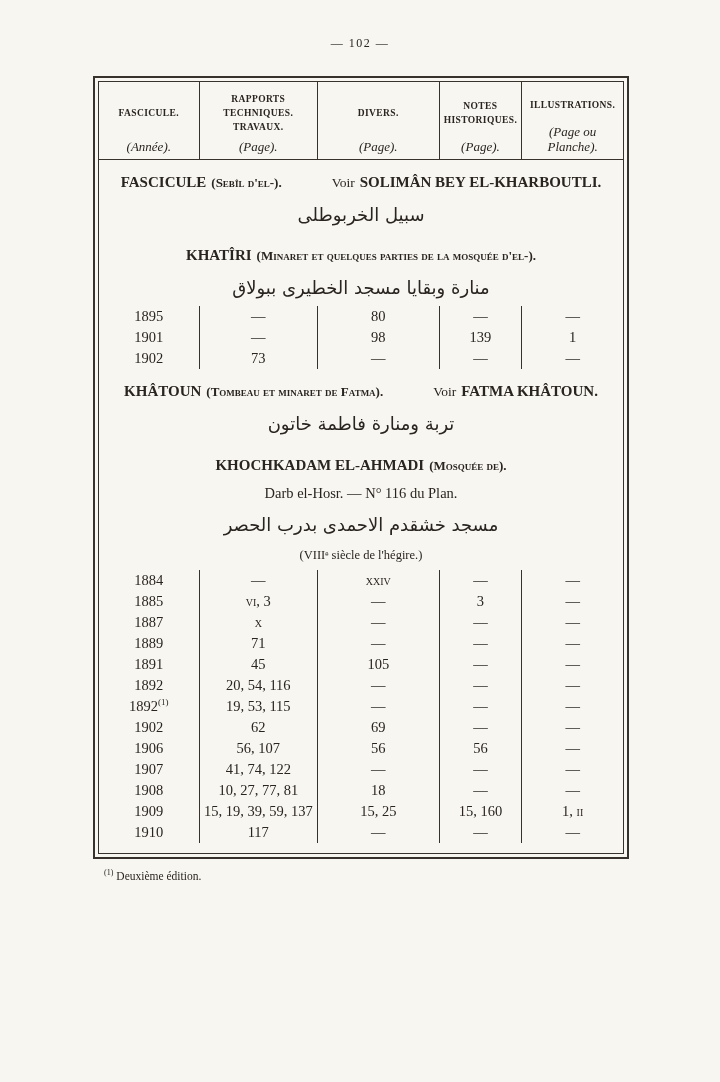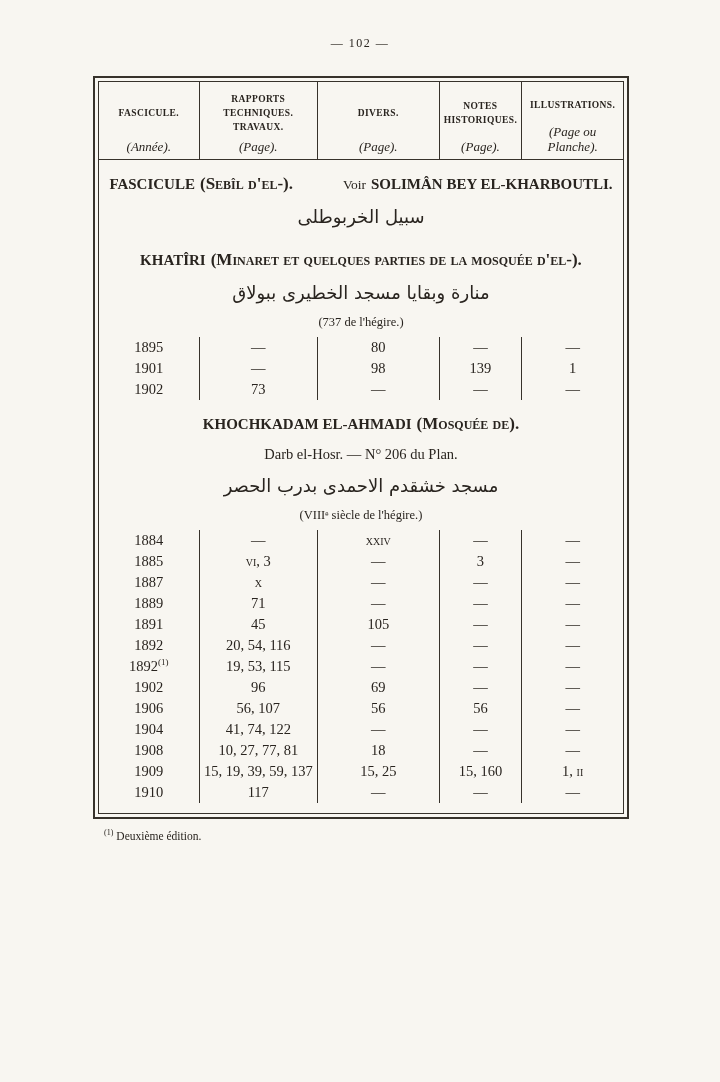--- a/index.html
+++ b/index.html
@@ -56,21 +56,21 @@
   }
   .hsub { font-size: 13px; line-height: 1.2; font-style: italic; }
 
   .tbody { padding-bottom: 10px; }
 
   .section-head { text-align: center; padding: 13px 8px 7px; }
   .section-head > div + div { margin-top: 11px; }
   .title-line { font-size: 15px; font-weight: bold; line-height: 1.25; }
   .title-line > span { margin-right: 5px; }
   .title-line > span:last-child { margin-right: 0; }
-  .t-paren { font-variant: small-caps; font-size: 17px; }
+  .t-paren { font-variant: small-caps; font-size: 13px; }
   .t-voir { font-weight: normal; font-size: 13.5px; margin-left: 45px; }
   .loc-line { font-size: 14.5px; }
   .arabic {
     font-family: "DejaVu Sans", sans-serif;
     font-size: 18px;
     direction: rtl;
     line-height: 1.3;
   }
   .date-line { font-size: 12.5px; }
 
@@ -148,21 +148,20 @@
             <span>FASCICULE</span><span class="t-paren">(Sebîl d'el-).</span><span class="t-voir">Voir</span><span>SOLIMÂN BEY EL-KHARBOUTLI.</span>
           </div>
           <div class="arabic">سبيل الخربوطلى</div>
         </div>
 
         <div class="section-head">
           <div class="title-line">
             <span>KHATÎRI</span><span class="t-paren">(Minaret et quelques parties de la mosquée d'el-).</span>
           </div>
           <div class="arabic">منارة وبقايا مسجد الخطيرى ببولاق</div>
-          <div class="date-line">(737 de l'hégire.)</div>
         </div>
 
         <div class="rows">
             <div class="trow">
               <div class="cell year">1895</div>
               <div class="cell val">—</div>
               <div class="cell val">80</div>
               <div class="cell val">—</div>
               <div class="cell val">—</div>
             </div>
@@ -175,26 +174,32 @@
             </div>
             <div class="trow">
               <div class="cell year">1902</div>
               <div class="cell val">73</div>
               <div class="cell val">—</div>
               <div class="cell val">—</div>
               <div class="cell val">—</div>
             </div>
           </div>
 
+        <div class="section-head">
+          <div class="title-line">
+            <span>KHÂTOUN</span><span class="t-paren">(Tombeau et minaret de Fatma).</span><span class="t-voir">Voir</span><span>FATMA KHÂTOUN.</span>
+          </div>
+          <div class="arabic">تربة ومنارة فاطمة خاتون</div>
+        </div>
 
         <div class="section-head">
           <div class="title-line">
             <span>KHOCHKADAM EL-AHMADI</span><span class="t-paren">(Mosquée de).</span>
           </div>
-          <div class="loc-line">Darb el-Hosr. — N° 206 du Plan.</div>
+          <div class="loc-line">Darb el-Hosr. — N° 116 du Plan.</div>
           <div class="arabic">مسجد خشقدم الاحمدى بدرب الحصر</div>
           <div class="date-line">(VIIIᵉ siècle de l'hégire.)</div>
         </div>
 
         <div class="rows">
             <div class="trow">
               <div class="cell year">1884</div>
               <div class="cell val">—</div>
               <div class="cell val">xxiv</div>
               <div class="cell val">—</div>
@@ -237,34 +242,34 @@
             </div>
             <div class="trow">
               <div class="cell year">1892<sup>(1)</sup></div>
               <div class="cell val">19, 53, 115</div>
               <div class="cell val">—</div>
               <div class="cell val">—</div>
               <div class="cell val">—</div>
             </div>
             <div class="trow">
               <div class="cell year">1902</div>
-              <div class="cell val">96</div>
+              <div class="cell val">62</div>
               <div class="cell val">69</div>
               <div class="cell val">—</div>
               <div class="cell val">—</div>
             </div>
             <div class="trow">
               <div class="cell year">1906</div>
               <div class="cell val">56, 107</div>
               <div class="cell val">56</div>
               <div class="cell val">56</div>
               <div class="cell val">—</div>
             </div>
             <div class="trow">
-              <div class="cell year">1904</div>
+              <div class="cell year">1907</div>
               <div class="cell val">41, 74, 122</div>
               <div class="cell val">—</div>
               <div class="cell val">—</div>
               <div class="cell val">—</div>
             </div>
             <div class="trow">
               <div class="cell year">1908</div>
               <div class="cell val">10, 27, 77, 81</div>
               <div class="cell val">18</div>
               <div class="cell val">—</div>

